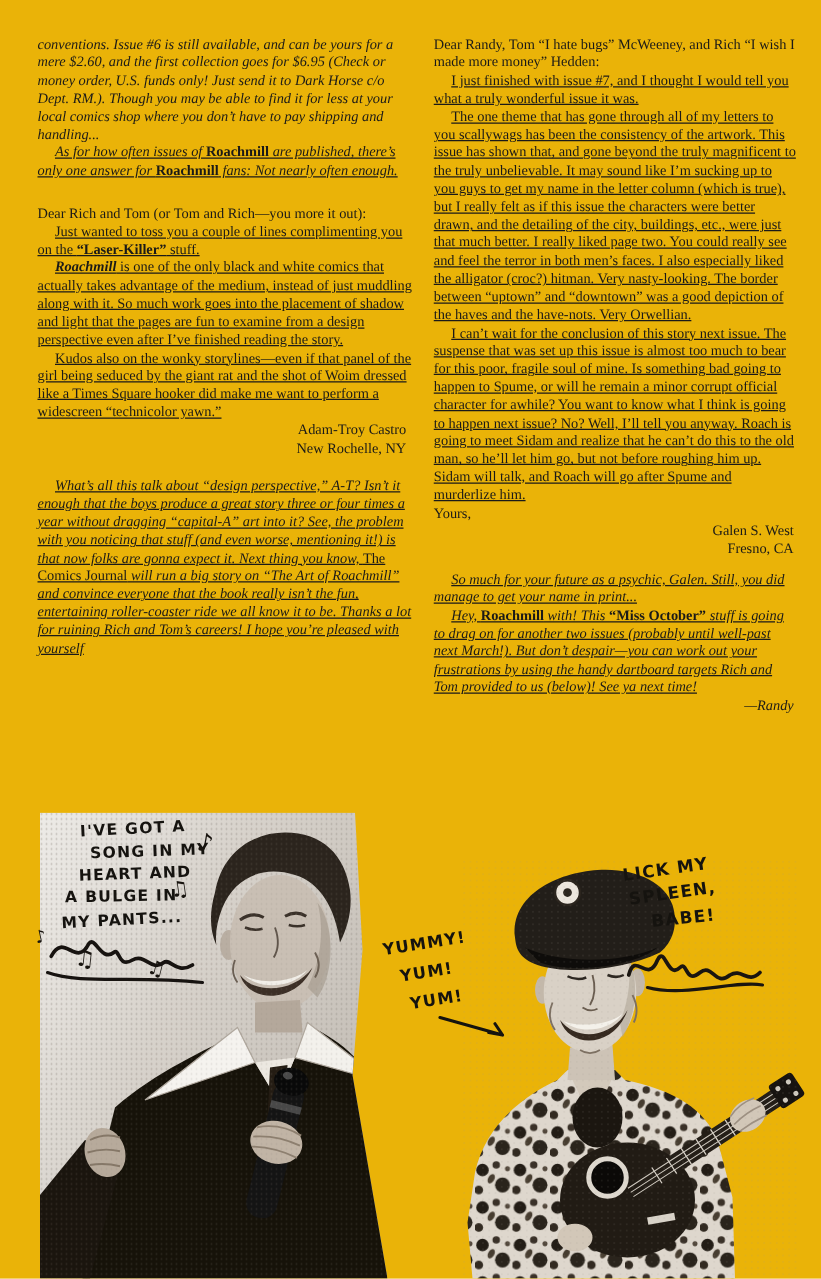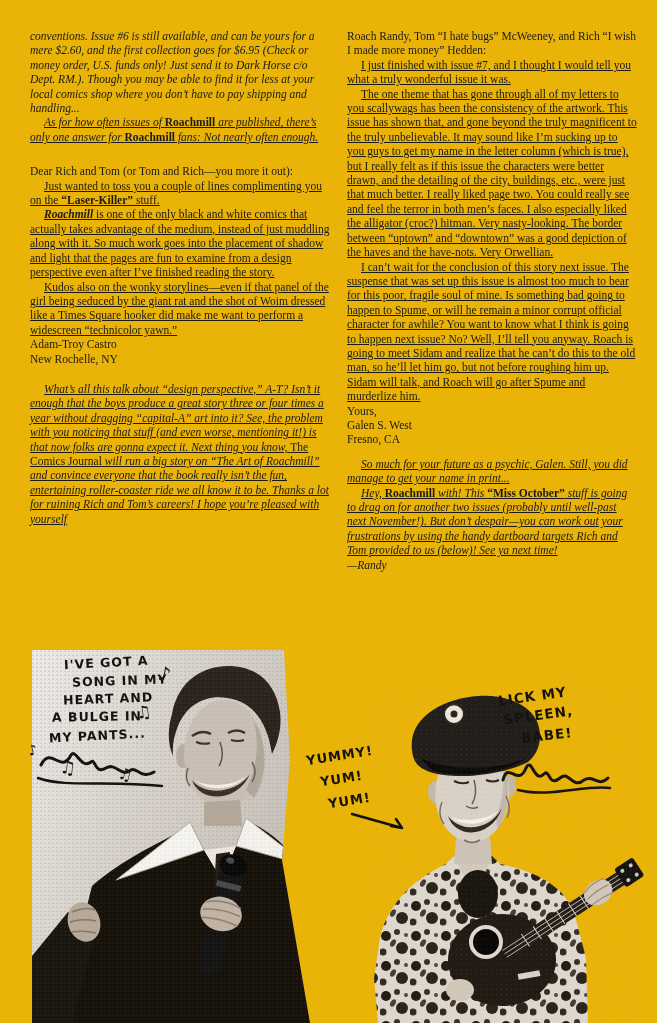--- a/index.html
+++ b/index.html
@@ -7,21 +7,21 @@
         font-family:"Liberation Serif",serif;color:#1b1a18;}
   .col{position:absolute;top:29px;font-size:11.5px;line-height:14.4px;text-align:left;}
   .col-left{left:30px;width:303px;}
   .col-right{left:347px;width:290px;}
   .col p{margin:0;}
   .ind{text-indent:14px;text-decoration:underline;}
   .it{font-style:italic;}
   .b{font-weight:700;}
   .bi{font-weight:700;font-style:italic;}
   .up{font-style:normal;}
-  .sig{text-align:left;}
+  .sig{text-align:right;}
   .sig-l{padding-right:8px;}
   .sig-r{padding-right:2px;}
   .gapA{height:20px;}
   .gapB{height:16px;}
   .gapC{height:10px;}
   .photo{position:absolute;z-index:1;}
   .photo-left{left:32px;top:650px;width:280px;height:373px;}
   .photo-right{left:350px;top:688px;width:300px;height:335px;}
   .hw{position:absolute;z-index:3;font-family:"DejaVu Sans",sans-serif;font-weight:700;
       color:#15130f;white-space:nowrap;letter-spacing:1px;}
@@ -41,30 +41,30 @@
     <p class="ind"><span>Just wanted to toss you a couple of lines complimenting you on the </span><span class="b">“Laser-Killer”</span><span> stuff.</span></p>
     <p class="ind"><span class="bi">Roachmill</span><span> is one of the only black and white comics that actually takes advantage of the medium, instead of just muddling along with it. So much work goes into the placement of shadow and light that the pages are fun to examine from a design perspective even after I’ve finished reading the story.</span></p>
     <p class="ind">Kudos also on the wonky storylines—even if that panel of the girl being seduced by the giant rat and the shot of Woim dressed like a Times Square hooker did make me want to perform a widescreen “technicolor yawn.”</p>
     <p class="sig sig-l">Adam-Troy Castro</p>
     <p class="sig sig-l">New Rochelle, NY</p>
     <div class="gapB"></div>
     <p class="it ind"><span>What’s all this talk about “design perspective,” A-T? Isn’t it enough that the boys produce a great story three or four times a year without dragging “capital-A” art into it? See, the problem with you noticing that stuff (and even worse, mentioning it!) is that now folks are gonna expect it. Next thing you know, </span><span class="up">The Comics Journal</span><span> will run a big story on “The Art of Roachmill” and convince everyone that the book really isn’t the fun, entertaining roller-coaster ride we all know it to be. Thanks a lot for ruining Rich and Tom’s careers! I hope you’re pleased with yourself</span></p>
   </div>
 
   <div class="col col-right">
-    <p>Roach Randy, Tom “I hate bugs” McWeeney, and Rich “I wish I made more money” Hedden:</p>
+    <p>Dear Randy, Tom “I hate bugs” McWeeney, and Rich “I wish I made more money” Hedden:</p>
     <p class="ind">I just finished with issue #7, and I thought I would tell you what a truly wonderful issue it was.</p>
     <p class="ind">The one theme that has gone through all of my letters to you scallywags has been the consistency of the artwork. This issue has shown that, and gone beyond the truly magnificent to the truly unbelievable. It may sound like I’m sucking up to you guys to get my name in the letter column (which is true), but I really felt as if this issue the characters were better drawn, and the detailing of the city, buildings, etc., were just that much better. I really liked page two. You could really see and feel the terror in both men’s faces. I also especially liked the alligator (croc?) hitman. Very nasty-looking. The border between “uptown” and “downtown” was a good depiction of the haves and the have-nots. Very Orwellian.</p>
     <p class="ind">I can’t wait for the conclusion of this story next issue. The suspense that was set up this issue is almost too much to bear for this poor, fragile soul of mine. Is something bad going to happen to Spume, or will he remain a minor corrupt official character for awhile? You want to know what I think is going to happen next issue? No? Well, I’ll tell you anyway. Roach is going to meet Sidam and realize that he can’t do this to the old man, so he’ll let him go, but not before roughing him up. Sidam will talk, and Roach will go after Spume and murderlize him.</p>
     <p>Yours,</p>
     <p class="sig sig-r">Galen S. West</p>
     <p class="sig sig-r">Fresno, CA</p>
     <div class="gapC"></div>
     <p class="it ind">So much for your future as a psychic, Galen. Still, you did manage to get your name in print...</p>
-    <p class="it ind"><span>Hey, </span><span class="b up">Roachmill</span><span> with! This </span><span class="b up">“Miss October”</span><span> stuff is going to drag on for another two issues (probably until well-past next November!). But don’t despair—you can work out your frustrations by using the handy dartboard targets Rich and Tom provided to us (below)! See ya next time!</span></p>
+    <p class="it ind"><span>Hey, </span><span class="b up">Roachmill</span><span> with! This </span><span class="b up">“Miss October”</span><span> stuff is going to drag on for another two issues (probably until well-past next March!). But don’t despair—you can work out your frustrations by using the handy dartboard targets Rich and Tom provided to us (below)! See ya next time!</span></p>
     <p class="it sig sig-r">—Randy</p>
   </div>
 
   <svg class="photo photo-left" viewBox="0 0 280 373">
     <defs>
       <linearGradient id="lpbg" x1="0" y1="0" x2="1" y2="0.6">
         <stop offset="0" stop-color="#edebe7"></stop>
           <stop offset="0.45" stop-color="#d7d2cb"></stop>
           <stop offset="1" stop-color="#c3bdb5"></stop>
       </linearGradient>

